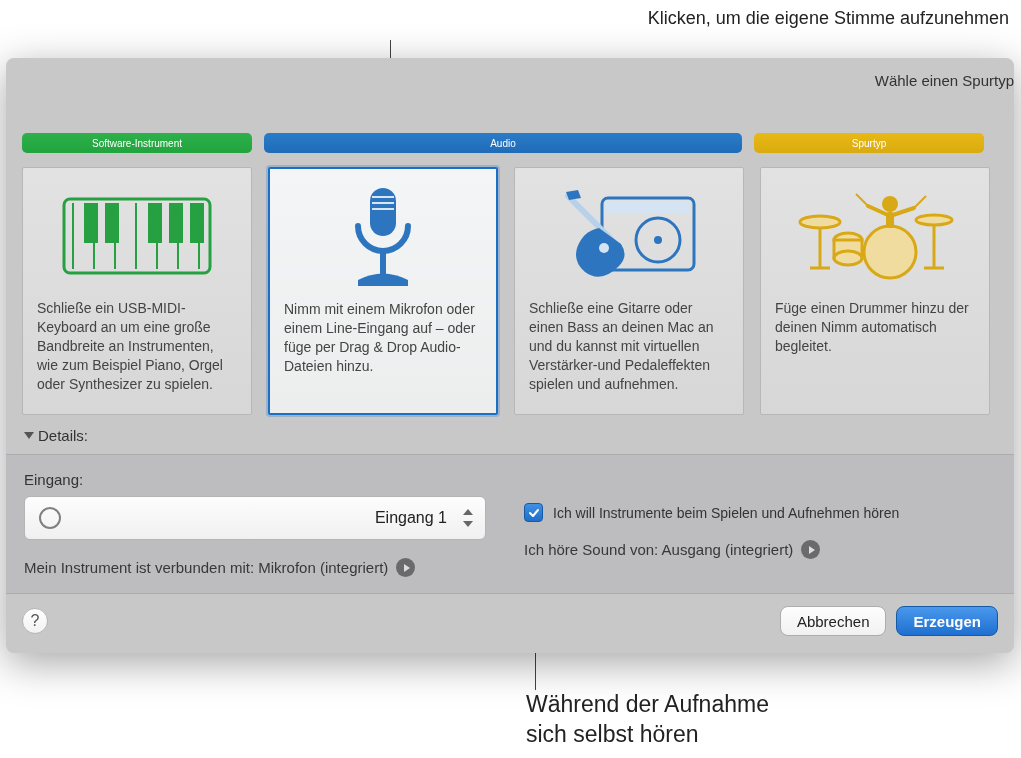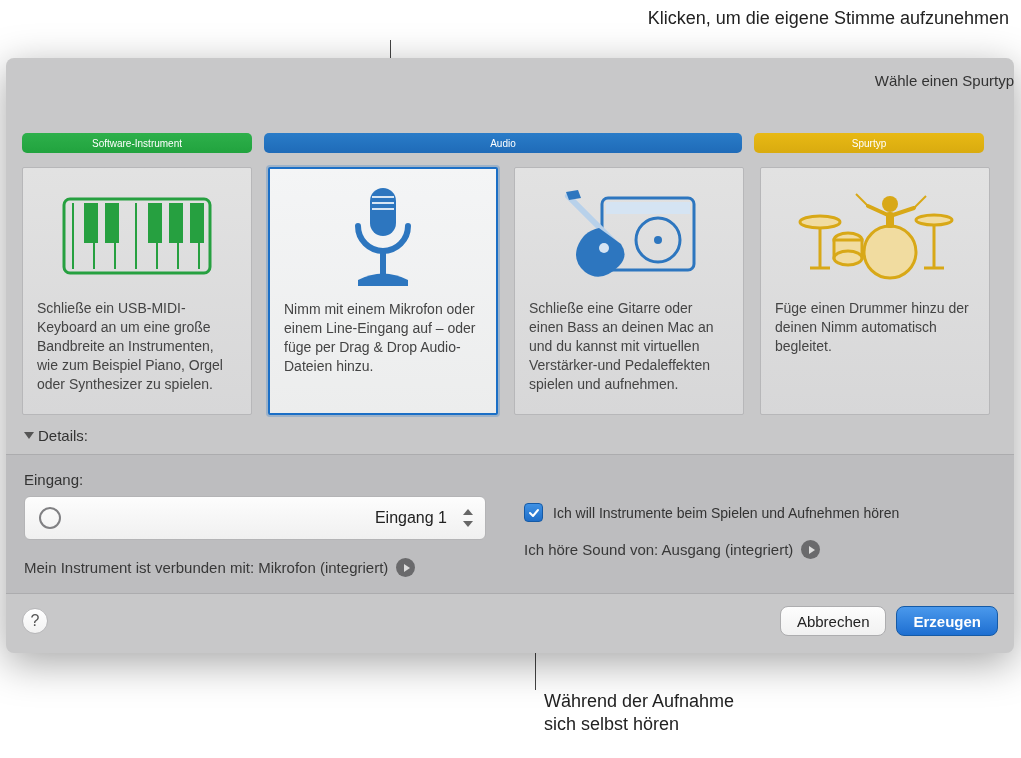--- a/index.html
+++ b/index.html
@@ -23,23 +23,23 @@
     .callout-line-top {
       position: absolute;
       left: 390px;
       top: 40px;
       width: 1px;
       height: 180px;
       background: #444;
     }
     .callout-bottom {
       position: absolute;
-      left: 544px;
+      left: 526px;
       top: 690px;
-      font-size: 18px;
+      font-size: 23px;
       color: #222;
       line-height: 1.3;
     }
     .callout-line-bottom {
       position: absolute;
       left: 535px;
       top: 530px;
       width: 1px;
       height: 160px;
       background: #444;

